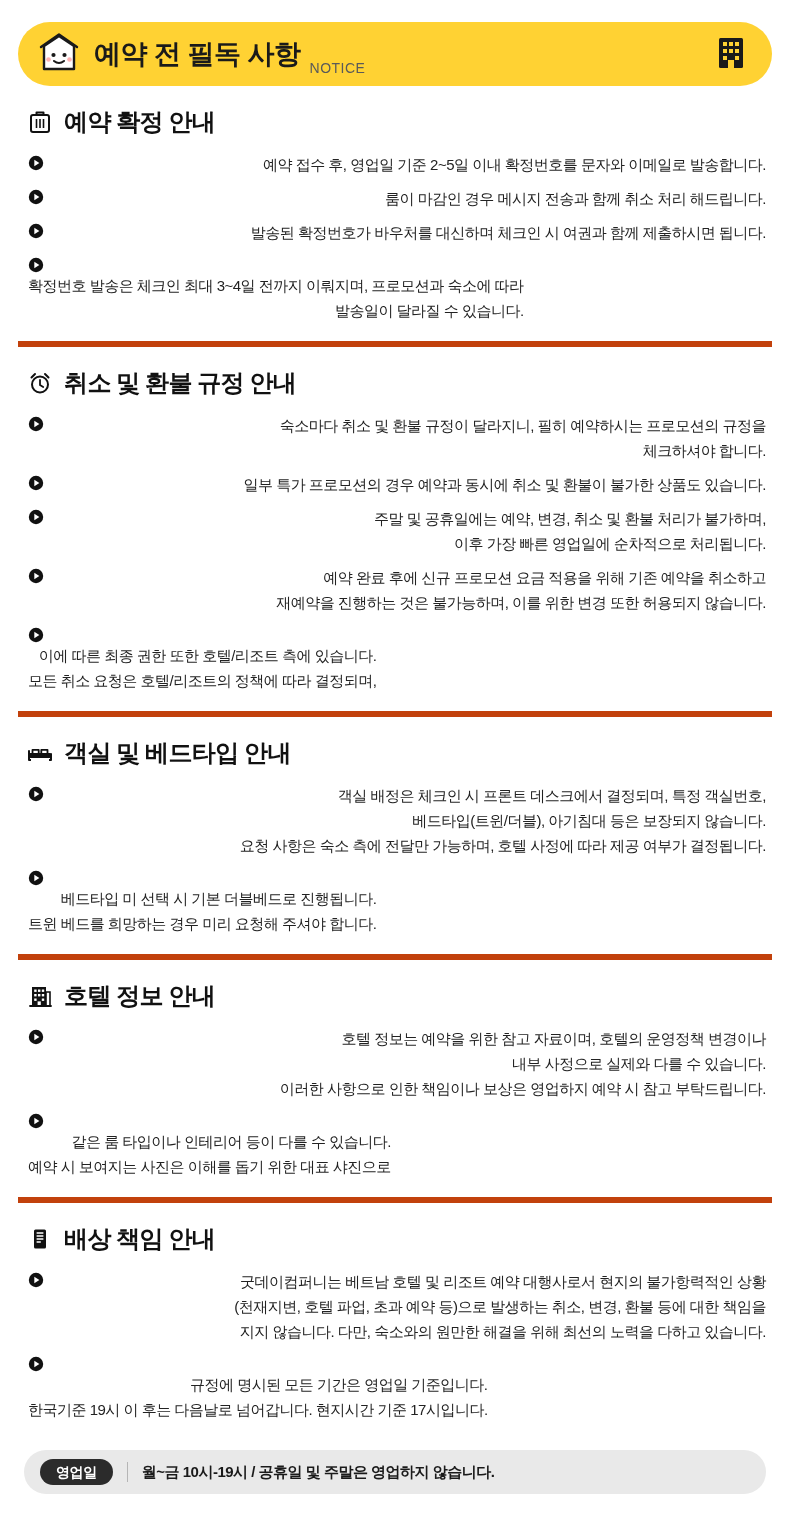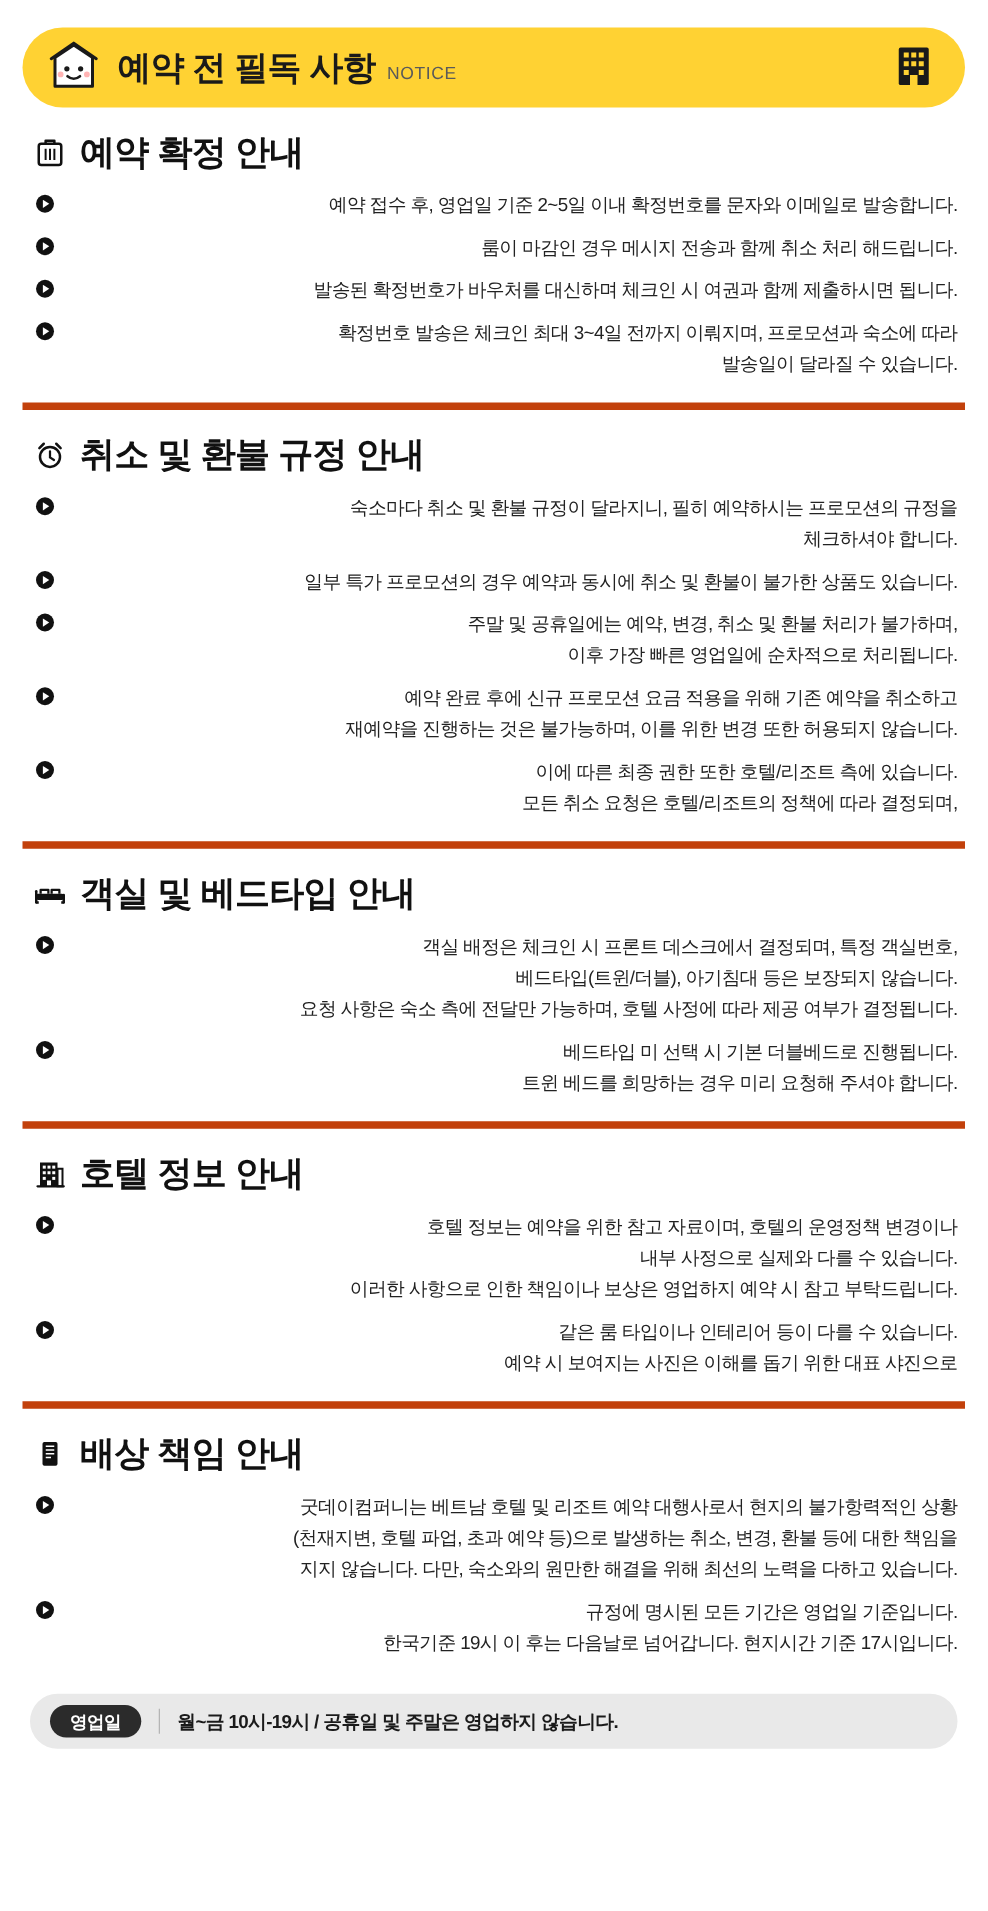--- a/index.html
+++ b/index.html
@@ -46,21 +46,21 @@
     line-height: 1;
     white-space: nowrap;
   }
   .banner-sub {
     font-size: 14px;
     font-weight: 400;
     color: #5a5a5a;
     margin-left: 9px;
     letter-spacing: 0.5px;
     position: relative;
-    top: 4px;
+    top: 14px;
   }
   .banner-right {
     margin-left: auto;
     display: flex;
     align-items: center;
   }
 
   
   .section {
     padding: 22px 6px 18px 6px;
@@ -77,39 +77,40 @@
   }
   .sec-icon {
     width: 28px;
     height: 28px;
     flex: 0 0 28px;
     display: flex;
     align-items: center;
     justify-content: center;
   }
   .sec-title {
-    font-size: 28px;
+    font-size: 24px;
     font-weight: 700;
     color: #111;
     letter-spacing: -0.6px;
     line-height: 1;
+    font-family: Liberation Serif, serif;
   }
 
   ul.bullets {
     list-style: none;
     margin: 0;
     padding: 0 0 0 4px;
   }
   ul.bullets > li {
     display: flex;
     align-items: flex-start;
     margin-bottom: 9px;
     text-align: right;
   }
-  ul.bullets > li:last-child { margin-bottom: 0; }
+  ul.bullets > li:last-child { margin-bottom: 0; flex-direction: column; }
   .bul {
     flex: 0 0 16px;
     width: 16px;
     height: 16px;
     margin-top: 3px;
     margin-right: 10px;
   }
   .lines {
     flex: 1 1 auto;
     font-size: 15px;

